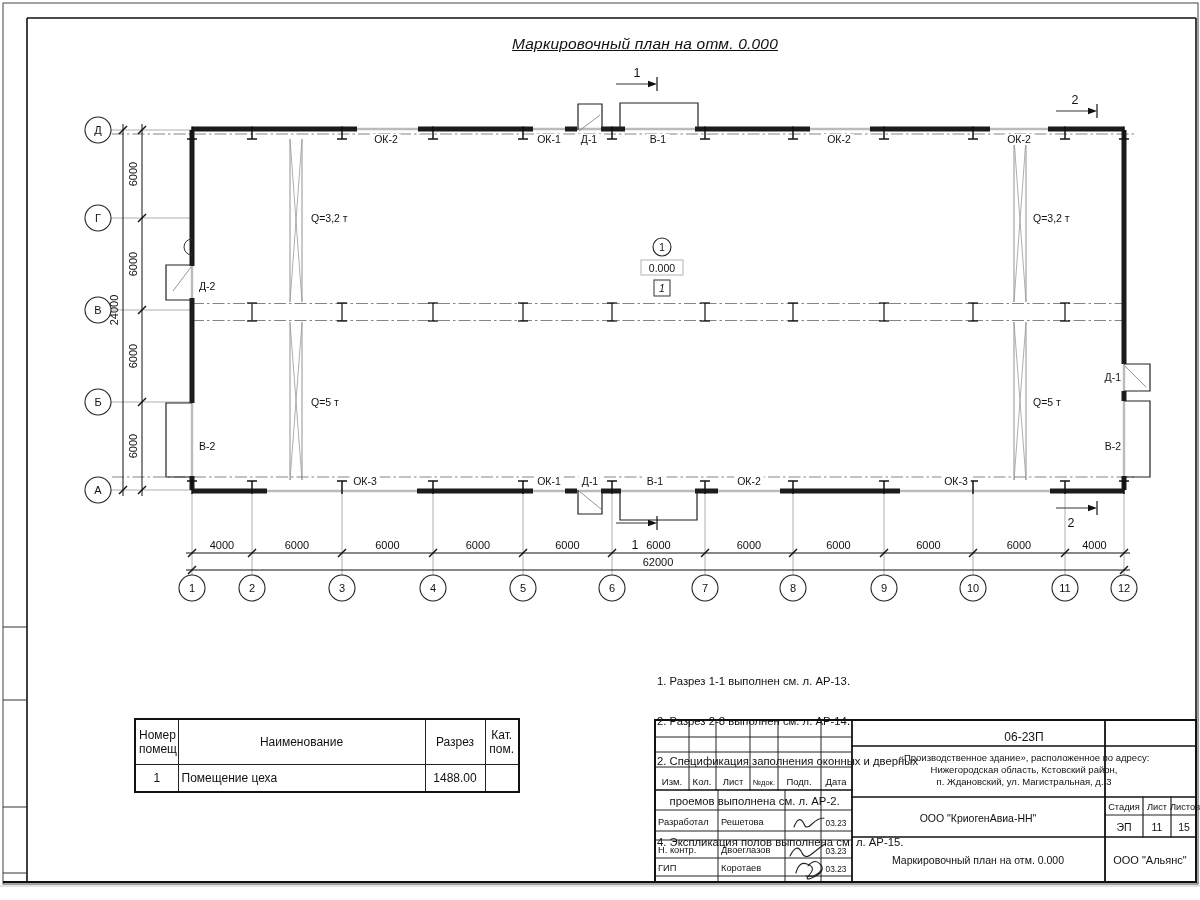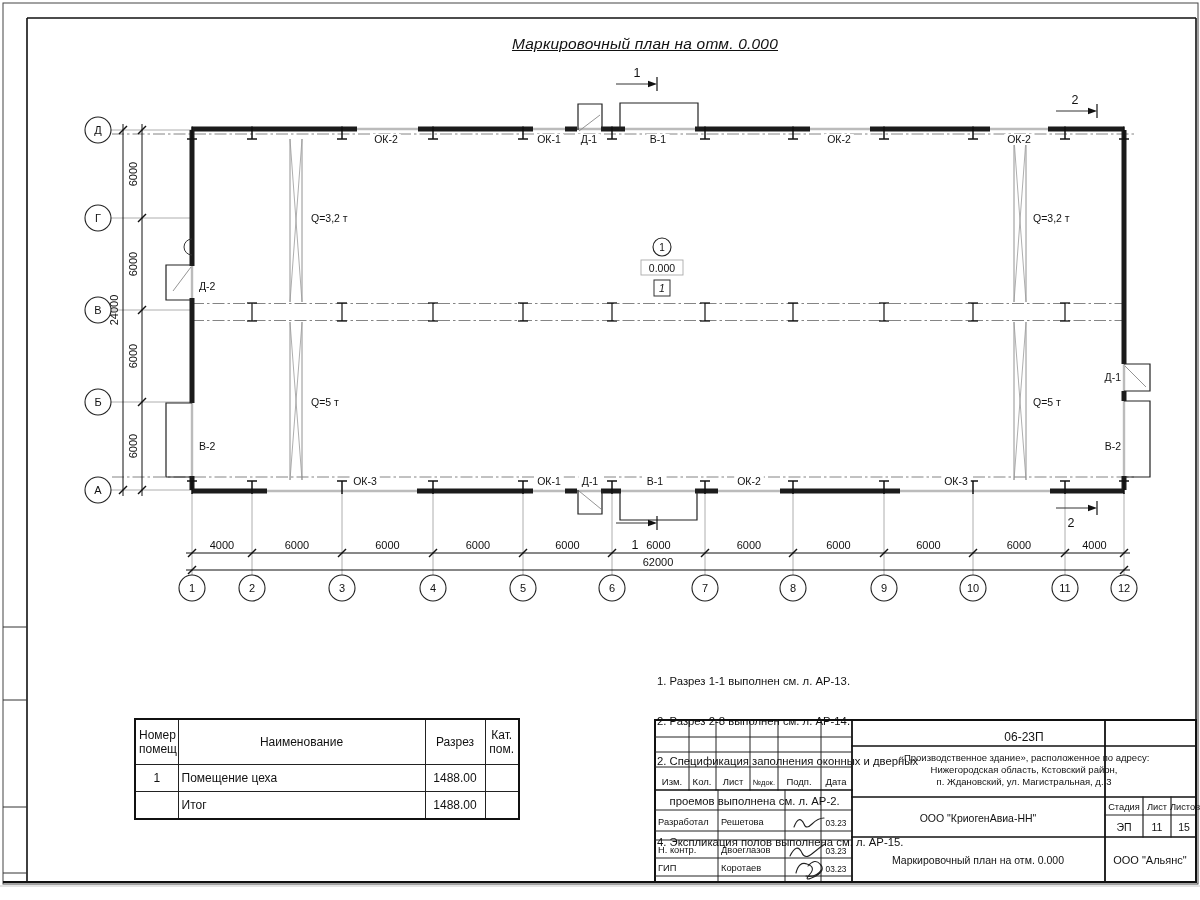--- a/index.html
+++ b/index.html
@@ -413,21 +413,15 @@
       <th>Наименование</th>
       <th>Разрез</th>
       <th>Кат. пом.</th>
     </tr>
     <tr>
       <td class="c">1</td>
       <td class="l">Помещение цеха</td>
       <td class="c">1488.00</td>
       <td class="c"></td>
     </tr>
-    <tr>
-      <td class="c"></td>
-      <td class="l">Итог</td>
-      <td class="c">1488.00</td>
-      <td class="c"></td>
-    </tr>
   </tbody>
     </table>
 </div>
 
 </body></html>

